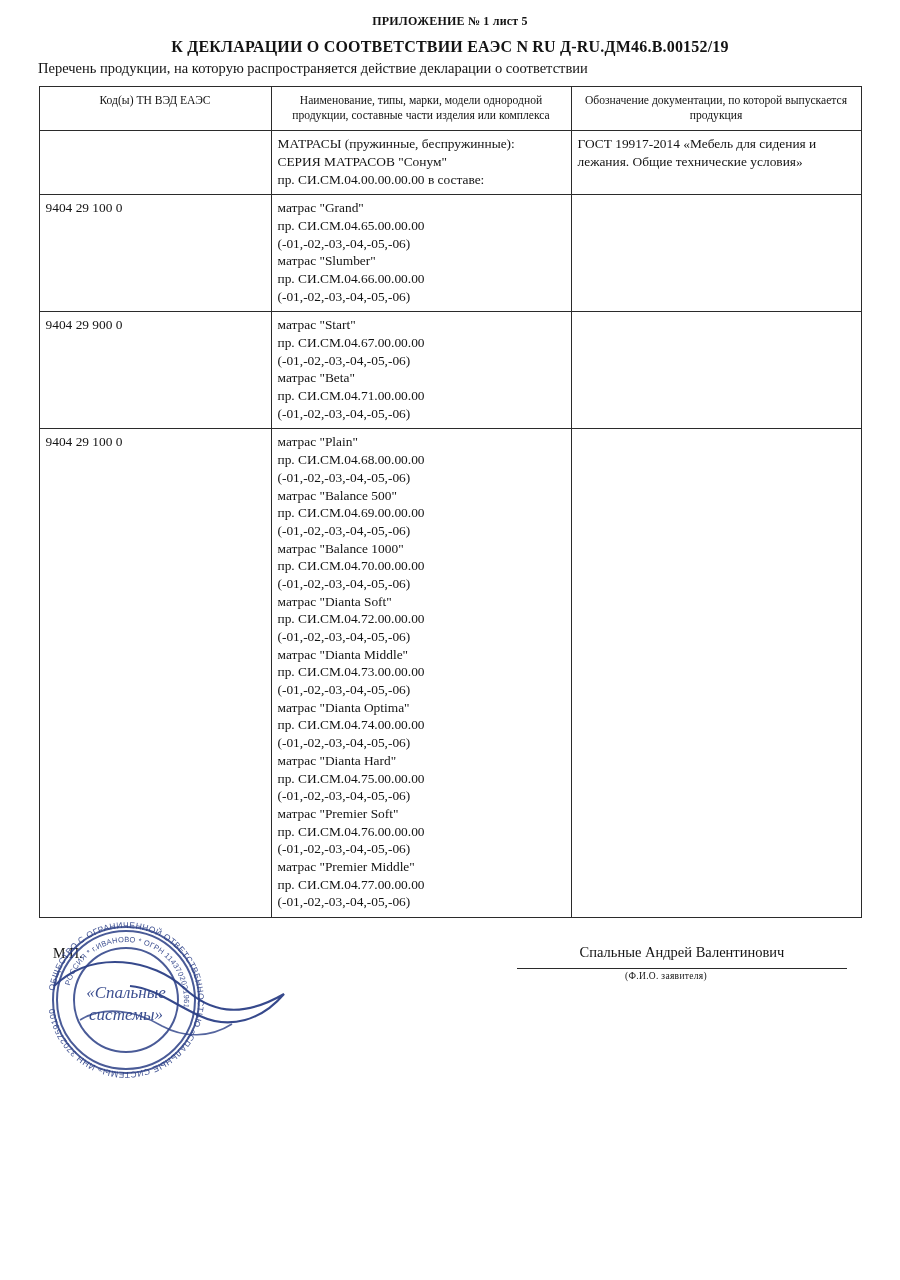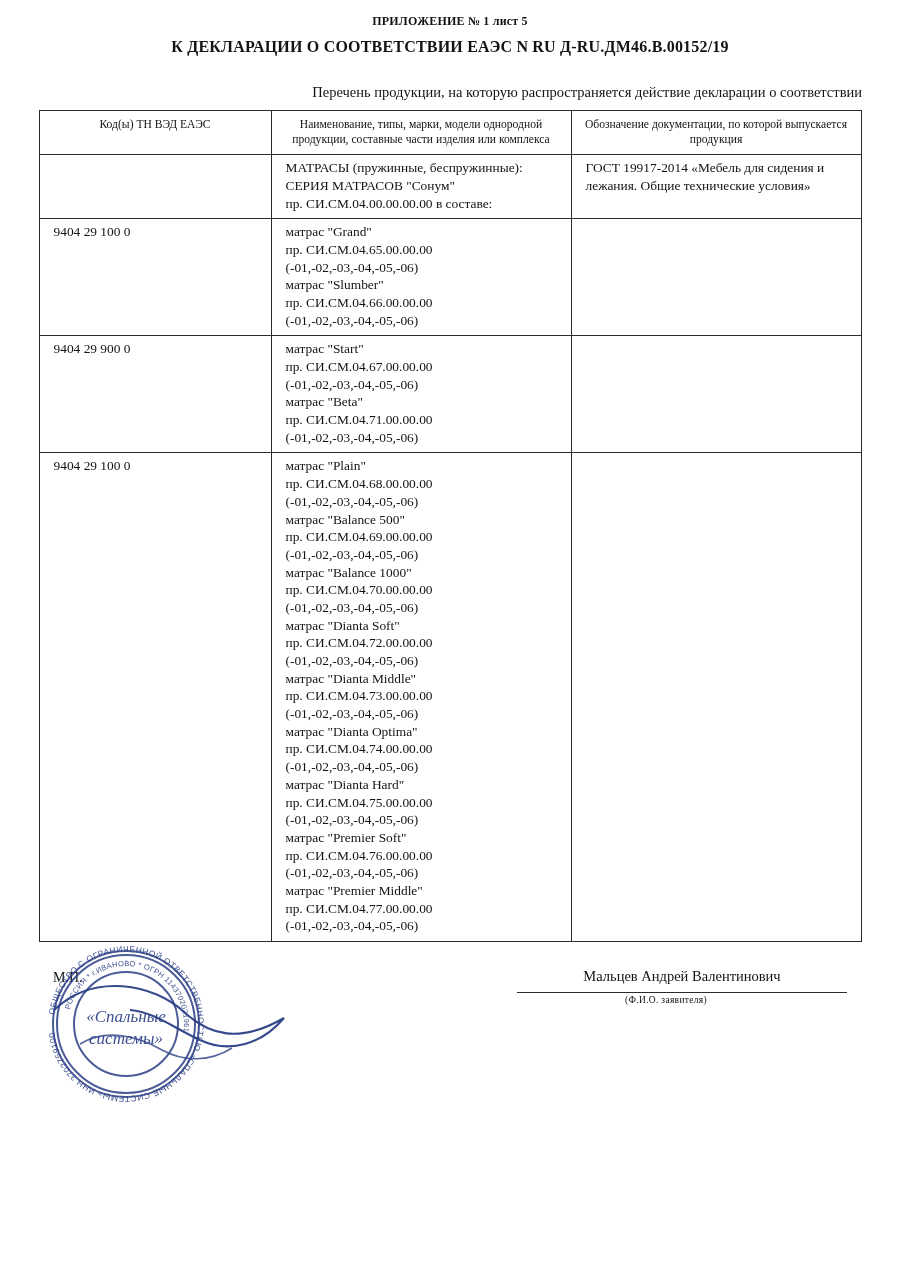--- a/index.html
+++ b/index.html
@@ -34,36 +34,36 @@
   .hdr-line2 {
     font-size: 12px;
     margin-top: 0;
   }
   .hdr-line3 {
     font-size: 16px;
     margin-top: 9px;
     text-align: center;
   }
   .subtitle {
-    text-align: right;
+    text-align: left;
     font-size: 14.5px;
-    margin-top: 28px;
+    margin-top: 4px;
     margin-bottom: 9px;
     font-weight: normal;
   }
   table.tbl {
     border-collapse: collapse;
     width: 822px;
     margin: 0 auto;
     table-layout: fixed;
   }
   table.tbl td, table.tbl th {
     border: 1px solid #2b2b2b;
     vertical-align: top;
-    padding: 4px 6px 6px 14px;
+    padding: 4px 6px 6px 6px;
     font-size: 13.4px;
     line-height: 1.32;
     font-weight: normal;
   }
   table.tbl th {
     text-align: center;
     font-size: 11.6px;
     line-height: 1.3;
     padding: 6px 7px 7px 7px;
     font-weight: normal;
@@ -206,21 +206,21 @@
 матрас "Premier Middle"
 пр. СИ.СМ.04.77.00.00.00
 (-01,-02,-03,-04,-05,-06)</td>
         <td class="doc-cell"></td>
       </tr>
     </tbody>
   </table>
 
   <div class="footer">
     <div class="mp">М.П.</div>
-    <div class="signer">Мальцев Андрей Валентинович</div>
+    <div class="signer">Спальные Андрей Валентинович</div>
     <div class="sig-line"></div>
     <div class="sig-caption">(Ф.И.О. заявителя)</div>
 
     <div class="stamp-wrap">
       <svg class="stamp-svg" width="300" height="185" viewBox="0 0 300 185" xmlns="http://www.w3.org/2000/svg">
         <defs>
           <path id="arcOuter" d="M 20,92 a 72,72 0 1,1 144,0 a 72,72 0 1,1 -144,0"></path>
           <path id="arcInner" d="M 34,92 a 58,58 0 1,1 116,0 a 58,58 0 1,1 -116,0"></path>
         </defs>
         <g fill="none" stroke="#2b3f86" stroke-width="2" opacity="0.85">

